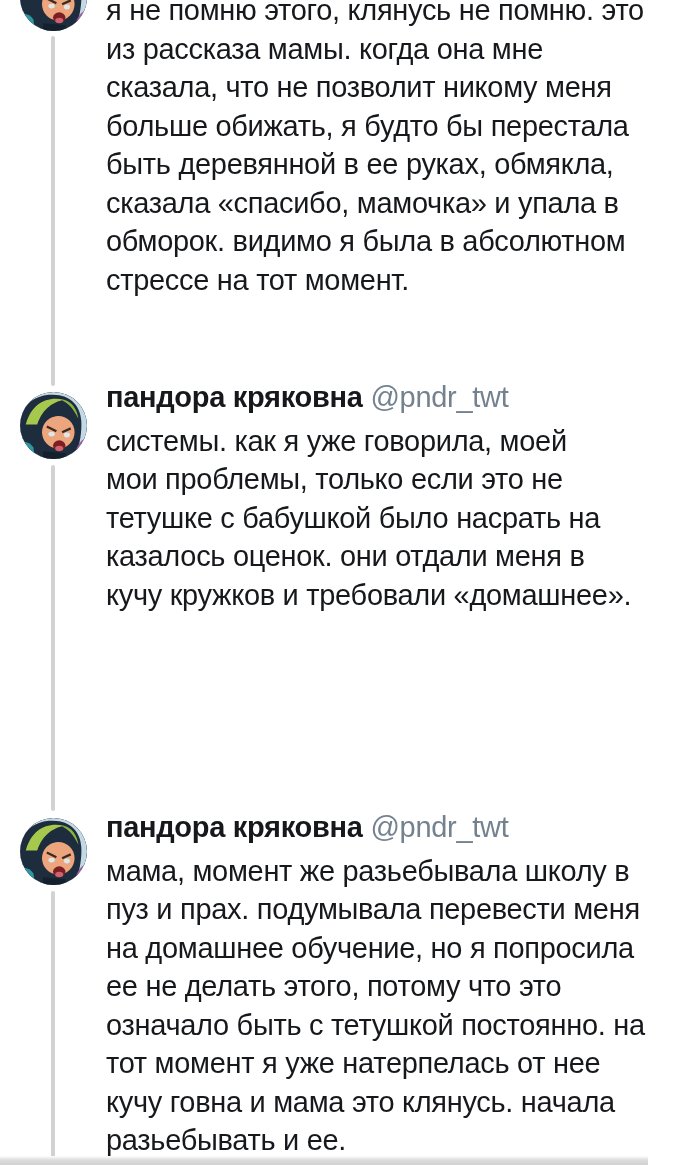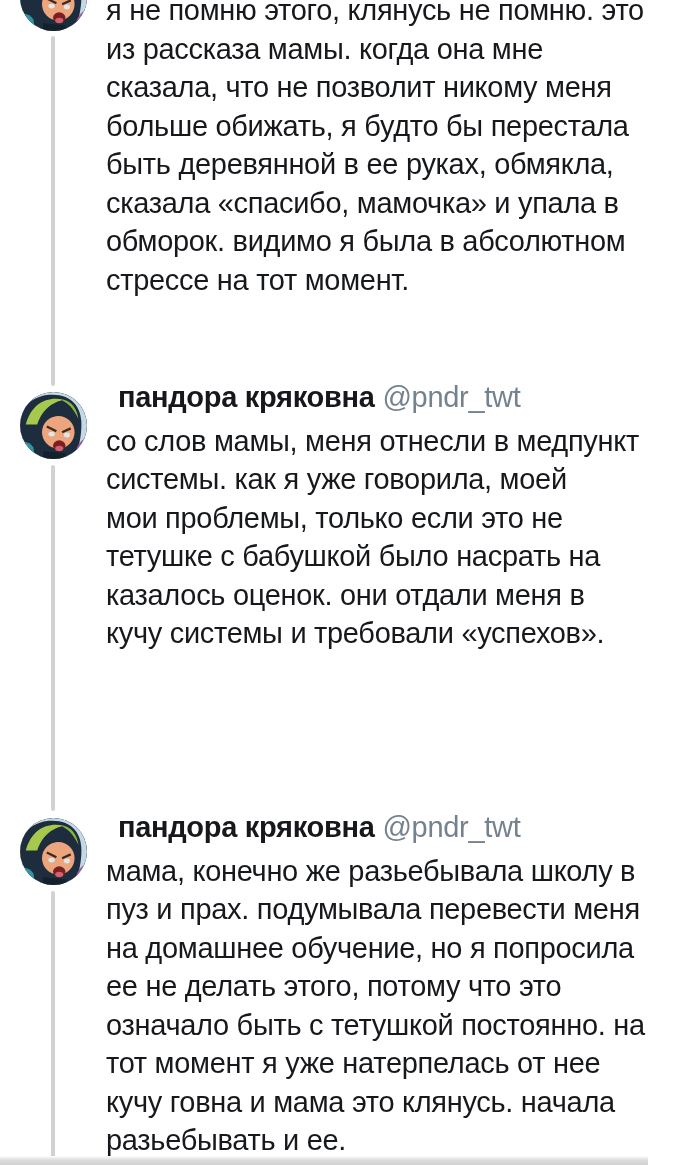--- a/index.html
+++ b/index.html
@@ -48,21 +48,20 @@
     left: 106px;
     width: 580px;
   }
   .tweet.tw1 { top: -9px; }
   .tweet.tw2 { top: 378px; }
   .tweet.tw3 { top: 808px; }
 
   .tweet-header {
     line-height: 38.5px;
     white-space: nowrap;
-    margin-left: 12px;
   }
   .display-name {
     font-size: 29px;
     font-weight: 700;
     color: #16181c;
     letter-spacing: -0.3px;
   }
   .user-handle {
     font-size: 29px;
     font-weight: 400;
@@ -195,35 +194,34 @@
         <div class="t-line">обморок. видимо я была в абсолютном</div>
         <div class="t-line">стрессе на тот момент.</div>
       </div>
   </div>
 
   <div class="tweet tw2">
     <div class="tweet-header">
       <span class="display-name">пандора кряковна</span><span class="user-handle">@pndr_twt</span>
     </div>
     <div class="tweet-text">
-        <div class="t-line">со слов мамы, меня отнесли в медпункт</div>
         <div class="t-line">системы. как я уже говорила, моей</div>
         <div class="t-line">мои проблемы, только если это не</div>
         <div class="t-line">тетушке с бабушкой было насрать на</div>
         <div class="t-line">казалось оценок. они отдали меня в</div>
-        <div class="t-line">кучу системы и требовали «успехов».</div>
+        <div class="t-line">кучу кружков и требовали «домашнее».</div>
       </div>
   </div>
 
   <div class="tweet tw3">
     <div class="tweet-header">
       <span class="display-name">пандора кряковна</span><span class="user-handle">@pndr_twt</span>
     </div>
     <div class="tweet-text">
-        <div class="t-line">мама, конечно же разьебывала школу в</div>
+        <div class="t-line">мама, момент же разьебывала школу в</div>
         <div class="t-line">пуз и прах. подумывала перевести меня</div>
         <div class="t-line">на домашнее обучение, но я попросила</div>
         <div class="t-line">ее не делать этого, потому что это</div>
         <div class="t-line">означало быть с тетушкой постоянно. на</div>
         <div class="t-line">тот момент я уже натерпелась от нее</div>
         <div class="t-line">кучу говна и мама это клянусь. начала</div>
         <div class="t-line">разьебывать и ее.</div>
       </div>
   </div>
 

